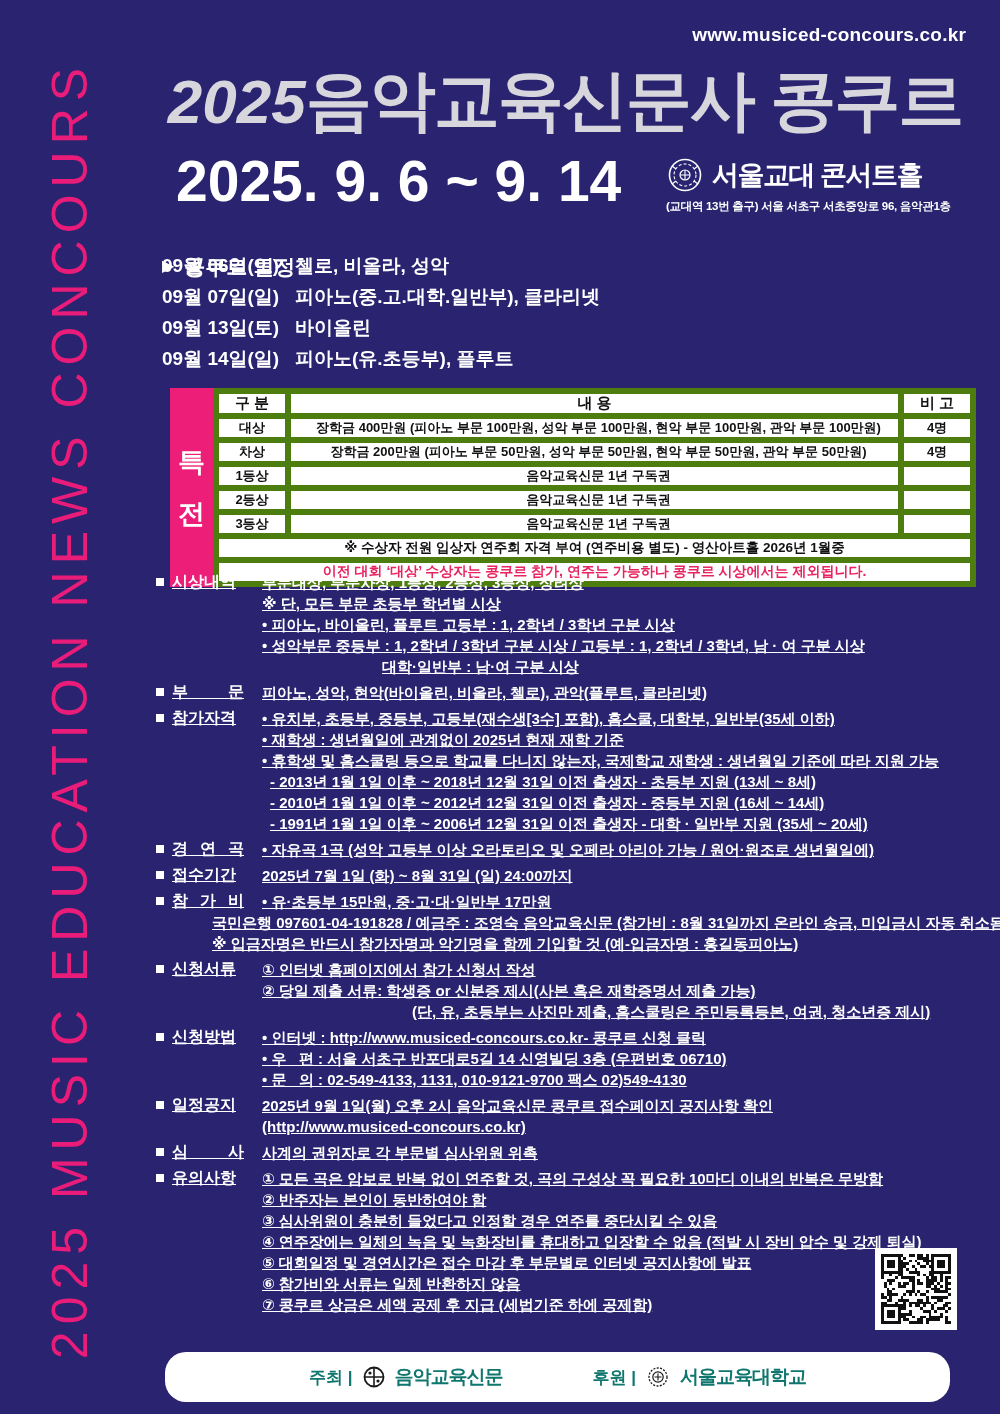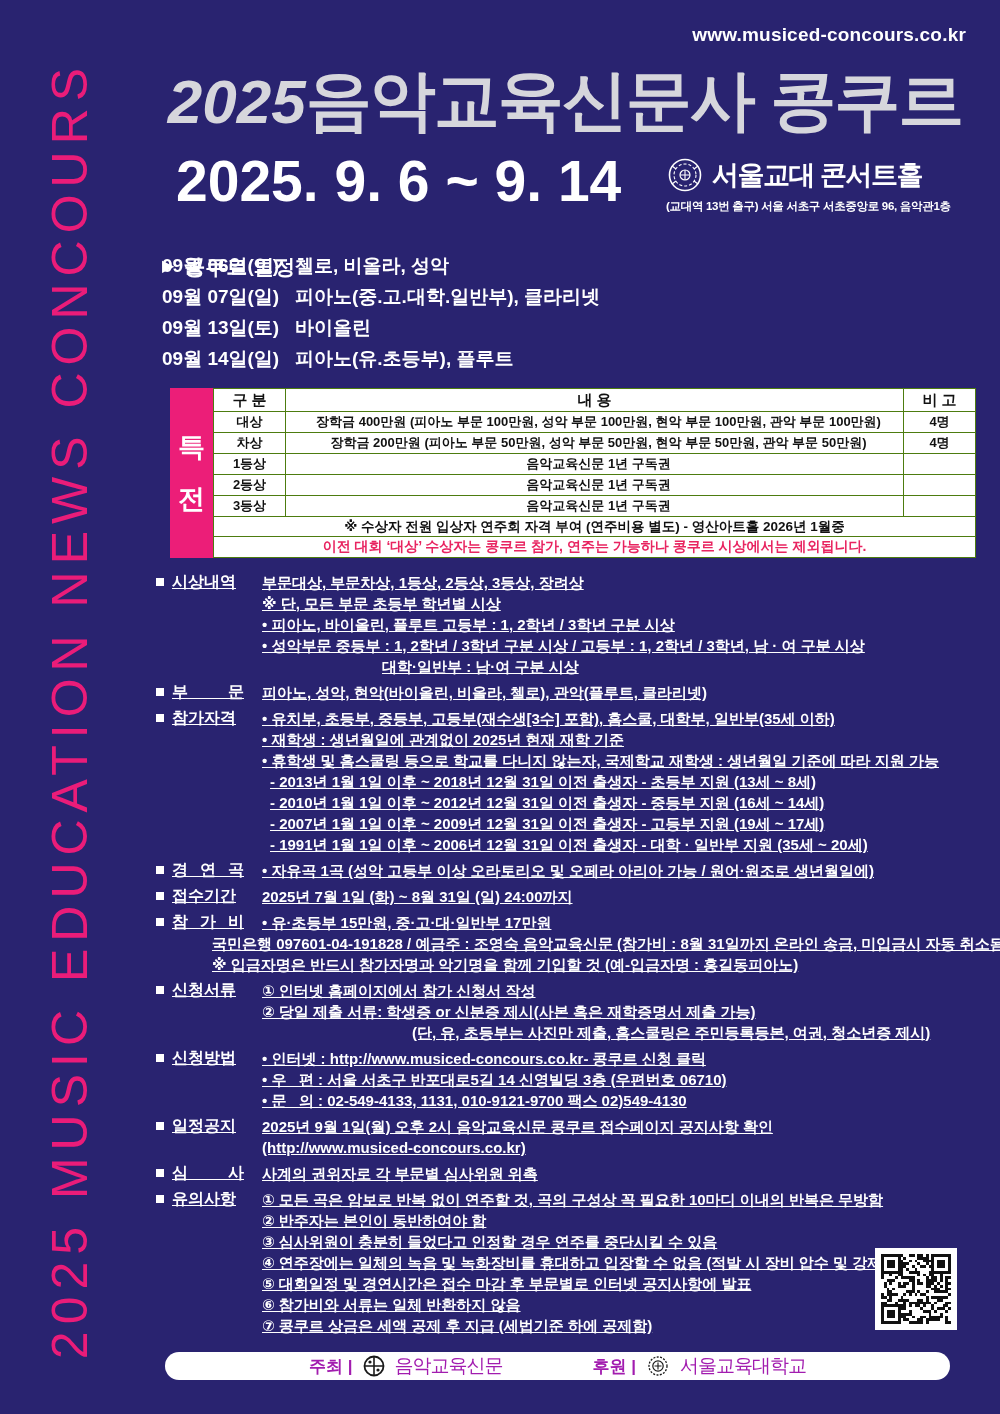--- a/index.html
+++ b/index.html
@@ -39,21 +39,21 @@
   .sched-items { }
   .sched-row { display:flex; height:31px; align-items:center; font-size:19px; font-weight:bold; white-space:nowrap; }
   .sd { width:133px; }
   
   .benefits { position:absolute; top:388px; left:170px; width:806px; display:flex; }
   .side-label {
     width:43px; background:#EC1E78; color:#fff; display:flex; flex-direction:column;
     align-items:center; justify-content:center; gap:16px; font-size:27px; font-weight:bold;
   }
   .benefits table { flex:1; border-collapse:collapse; background:#fff; color:#111; table-layout:fixed; }
-  .benefits th, .benefits td { border:1px solid #4d7c0f; overflow:hidden; white-space:nowrap; }
+  .benefits th, .benefits td { border:6px solid #4d7c0f; overflow:hidden; white-space:nowrap; }
   .benefits th { height:23px; font-size:15px; font-weight:bold; }
   .col-grade { width:72px; } .col-note { width:72px; }
   .benefits td { height:21px; font-size:13px; font-weight:bold; text-align:center; }
   .benefits td.desc { text-align:center; padding-left:8px; }
   .benefits tr.foot td { height:20px; font-size:13.5px; }
   .benefits tr.warn td { height:21px; font-size:14px; color:#E82460; }
   
   .sections { position:absolute; top:572px; left:156px; width:820px;text-decoration:underline; }
   .section { display:flex; margin-bottom:5px; }
   .sec-head { display:flex; width:106px; flex-shrink:0; }
@@ -63,26 +63,26 @@
   .line { white-space:pre; }
   .ind-sm { margin-left:8px; }
   .ind-lg { margin-left:120px; }
   .ind-xl { margin-left:150px; }
   .outd  { margin-left:-50px; }
   
   .qr { position:absolute; left:875px; top:1248px; width:82px; height:82px; background:#fff; padding:6px; }
   .qr svg { width:100%; height:100%; display:block; }
   
   .footer-bar {
-    position:absolute; left:165px; top:1352px; width:785px; height:28px;
-    background:#fff; border-radius:21px; color:#a21caf;
+    position:absolute; left:165px; top:1352px; width:785px; height:50px;
+    background:#fff; border-radius:21px; color:#0f766e;
     display:flex; align-items:center; justify-content:center; gap:10px;
   }
   .f-label { font-size:17px; font-weight:bold; white-space:nowrap; }
-  .f-name { font-size:19px; font-weight:400; letter-spacing:-1px; white-space:nowrap; }
+  .f-name { font-size:19px; font-weight:700; letter-spacing:-1px; white-space:nowrap; }
   .f-gap { width:70px; }
   .f-logo { display:flex; align-items:center; }
 </style>
 </head>
 <body>
 
 <div class="poster">
 
   <div class="side-text">2025 MUSIC EDUCATION NEWS CONCOURS</div>
 
@@ -212,21 +212,20 @@
       <div class="sec-head">
           <span class="sq"></span>
           <span class="sec-label">참가자격</span>
         </div>
       <div class="sec-body">
         <div class="line">• 유치부, 초등부, 중등부, 고등부(재수생[3수] 포함), 홈스쿨, 대학부, 일반부(35세 이하)</div>
         <div class="line">• 재학생 : 생년월일에 관계없이 2025년 현재 재학 기준</div>
         <div class="line">• 휴학생 및 홈스쿨링 등으로 학교를 다니지 않는자, 국제학교 재학생 : 생년월일 기준에 따라 지원 가능</div>
         <div class="line ind-sm">- 2013년 1월 1일 이후 ~ 2018년 12월 31일 이전 출생자 - 초등부 지원 (13세 ~ 8세)</div>
         <div class="line ind-sm">- 2010년 1월 1일 이후 ~ 2012년 12월 31일 이전 출생자 - 중등부 지원 (16세 ~ 14세)</div>
-        <div class="line ind-sm">- 2007년 1월 1일 이후 ~ 2009년 12월 31일 이전 출생자 - 고등부 지원 (19세 ~ 17세)</div>
         <div class="line ind-sm">- 1991년 1월 1일 이후 ~ 2006년 12월 31일 이전 출생자 - 대학 · 일반부 지원 (35세 ~ 20세)</div>
       </div>
     </div>
 
     <div class="section">
       <div class="sec-head">
           <span class="sq"></span>
           <span class="sec-label">경 연 곡</span>
         </div>
       <div class="sec-body">

